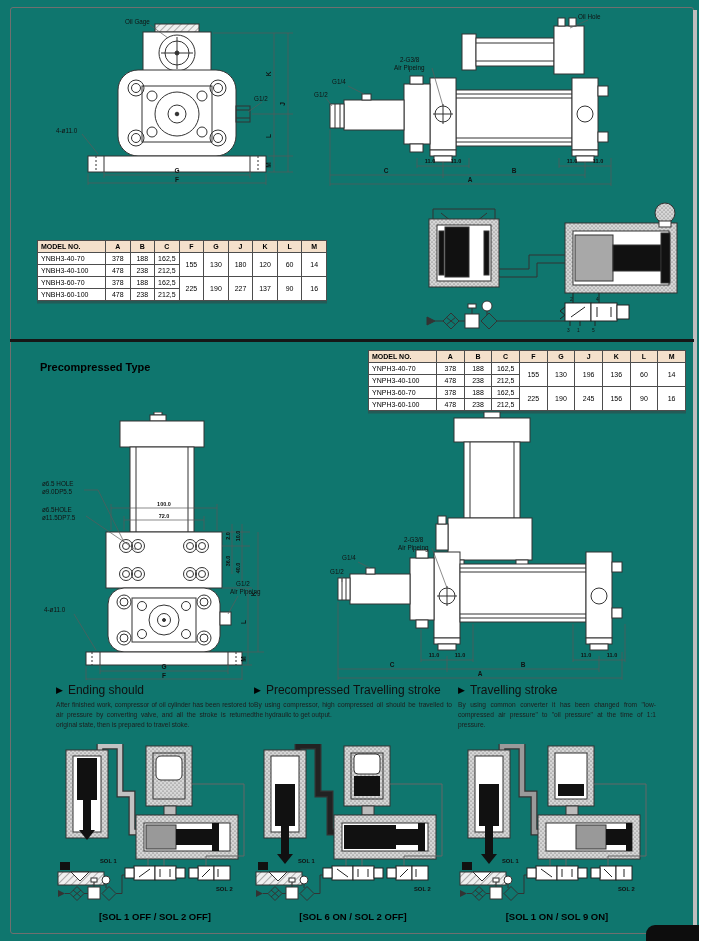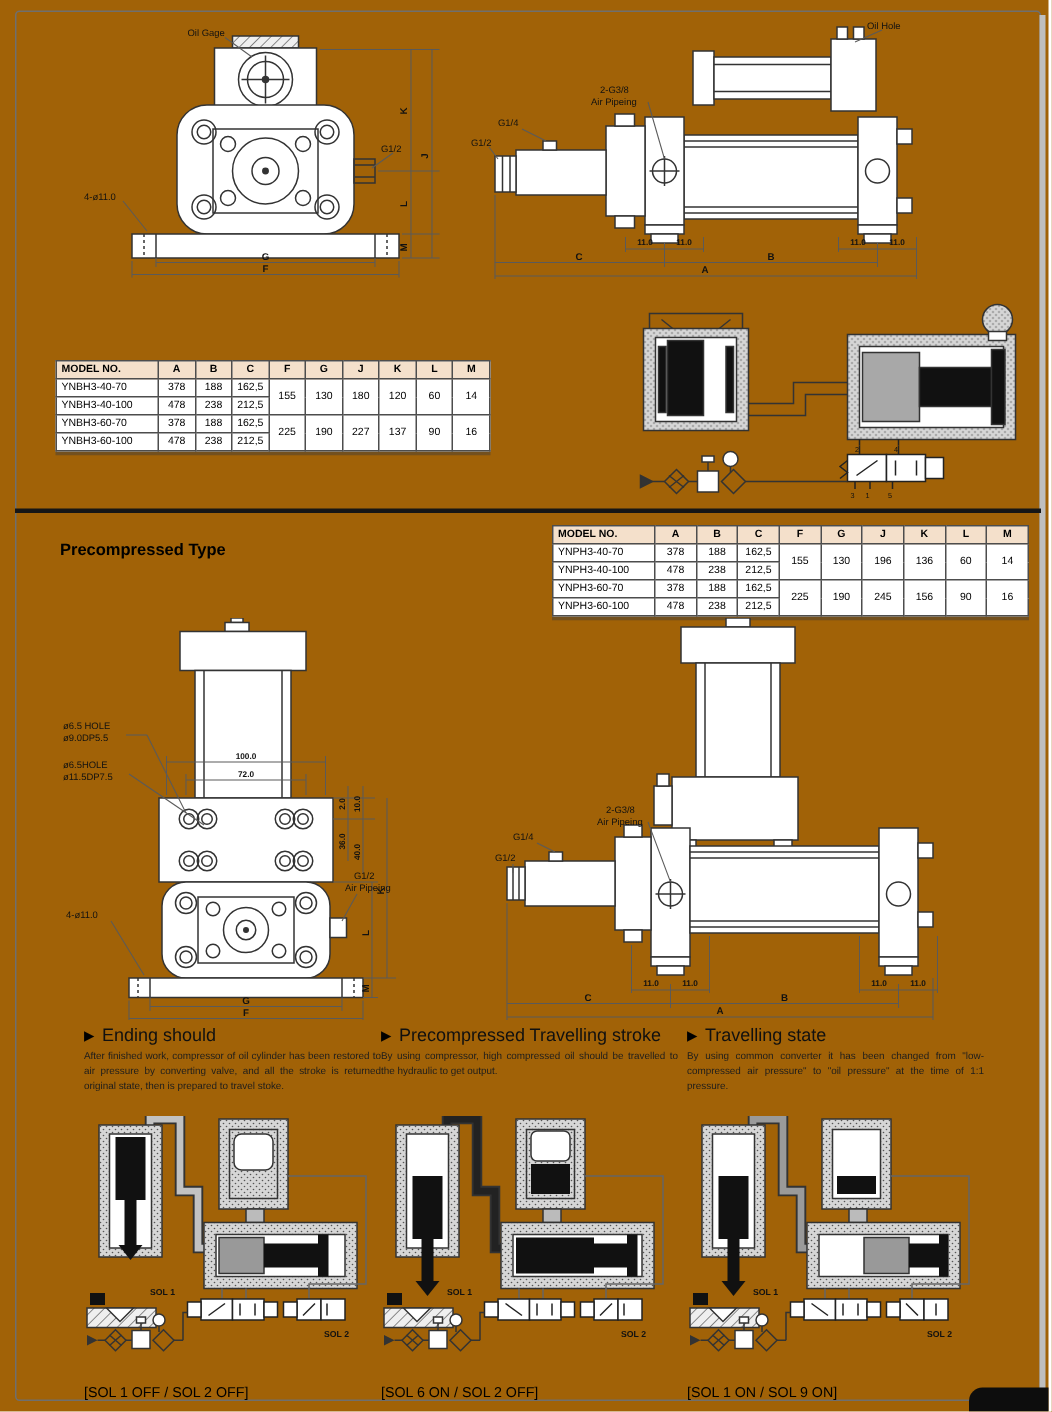--- a/index.html
+++ b/index.html
@@ -1,38 +1,38 @@
 <!DOCTYPE html>
 <html><head>
 <meta charset="utf-8">
 <style>
   * { margin:0; padding:0; box-sizing:border-box; }
   html,body { background:#ffffff; }
   body { font-family:"Liberation Sans", sans-serif; }
-  .page { position:relative; width:699px; height:941px; background:#a16207; overflow:hidden; }
+  .page { position:relative; width:699px; height:941px; background:#0f766e; overflow:hidden; }
   .frame { position:absolute; left:10px; top:7px; width:684px; height:927px; border:1.5px solid #6f6f6f; border-radius:3px; }
   .edge-shadow { position:absolute; right:2px; top:10px; width:4px; height:924px; background:#bfbfbf; }
   .abs { position:absolute; }
   .divider { position:absolute; left:10px; top:339px; width:684px; height:3px; background:#161616; }
   .section-title { position:absolute; left:40px; top:361px; font-size:11px; font-weight:bold; color:#000; }
 
   .spec-table { position:absolute; border-collapse:collapse; background:#fff; table-layout:fixed;
                 box-shadow:0 2.5px 0 rgba(60,60,60,.45); }
   .spec-table th, .spec-table td { border:1px solid #4d4d4d; text-align:center; font-size:7px; padding:0; height:12px; }
   .spec-table th { background:#f4e0cb; font-weight:bold; }
   .spec-table th.model-col, .spec-table td.model-col { text-align:left; padding-left:3px; }
   .spec-table tr > th:first-child { width:68px; }
   .t1 { left:37px; top:240px; width:290px; }
   .t2 { left:368px; top:350px; width:318px; }
 
   .stroke-col { position:absolute; width:198px; top:683px; }
   .stroke-head { display:flex; align-items:center; gap:5px; font-size:12px; color:#101010; white-space:nowrap; }
   .bullet { font-size:9px; color:#000; }
   .stroke-body { margin-top:3px; height:44px; font-size:6.6px; line-height:1.5; color:#1d1d1d; text-align:justify; }
-  .stroke-caption { font-weight:normal; font-size:9.5px; color:#000; margin-top:12px; }
+  .stroke-caption { text-align:center; font-weight:bold; font-size:9.5px; color:#000; margin-top:1px; }
 
   svg text { font-family:"Liberation Sans", sans-serif; }
   svg .lab  { font-size:6.3px; fill:#111; }
   svg .dim  { font-size:6.5px; font-weight:bold; fill:#111; }
   svg .sdim { font-size:5.5px; font-weight:bold; fill:#111; }
   svg .pnum { font-size:4.8px; fill:#111; }
   svg .sol-label { font-size:5.8px; font-weight:bold; fill:#111; }
 
   .corner-tab { position:absolute; left:646px; top:925px; width:62px; height:18px; background:#0d0d0d; border-radius:9px 9px 0 0; }
 </style>
@@ -745,21 +745,21 @@
         <line x1="60" y1="149.5" x2="66" y2="149.5"></line>
         <polyline points="66,149.5 66,131 69,131"></polyline>
       </g>
     </svg>
     <div class="stroke-caption">[SOL 6 ON / SOL 2 OFF]</div>
   </div>
 
   <div class="stroke-col" style="left:458px">
     <div class="stroke-head">
       <span class="bullet">▶</span>
-      <span>Travelling state</span>
+      <span>Travelling stroke</span>
     </div>
     <div class="stroke-body">By using common converter it has been changed from "low-compressed air pressure" to "oil pressure" at the time of 1:1 pressure.</div>
     <svg width="196" height="162" viewBox="0 0 196 162">
       <polyline points="44,10 44,2 64,2 64,50 76,50 76,88 84,88" fill="none" stroke="#333" stroke-width="7"></polyline>
       <polyline points="44,10 44,2 64,2 64,50 76,50 76,88 84,88" fill="none" stroke="#9a9a9a" stroke-width="4.5"></polyline>
       <g>
         <rect x="10" y="6" width="42" height="88" fill="url(#dots)" stroke="#333"></rect>
         <rect x="17" y="12" width="28" height="76" fill="#fff" stroke="#333"></rect>
         <rect x="21" y="40" width="20" height="42" fill="#111"></rect>
         <rect x="27" y="82" width="8" height="30" fill="#111"></rect>

